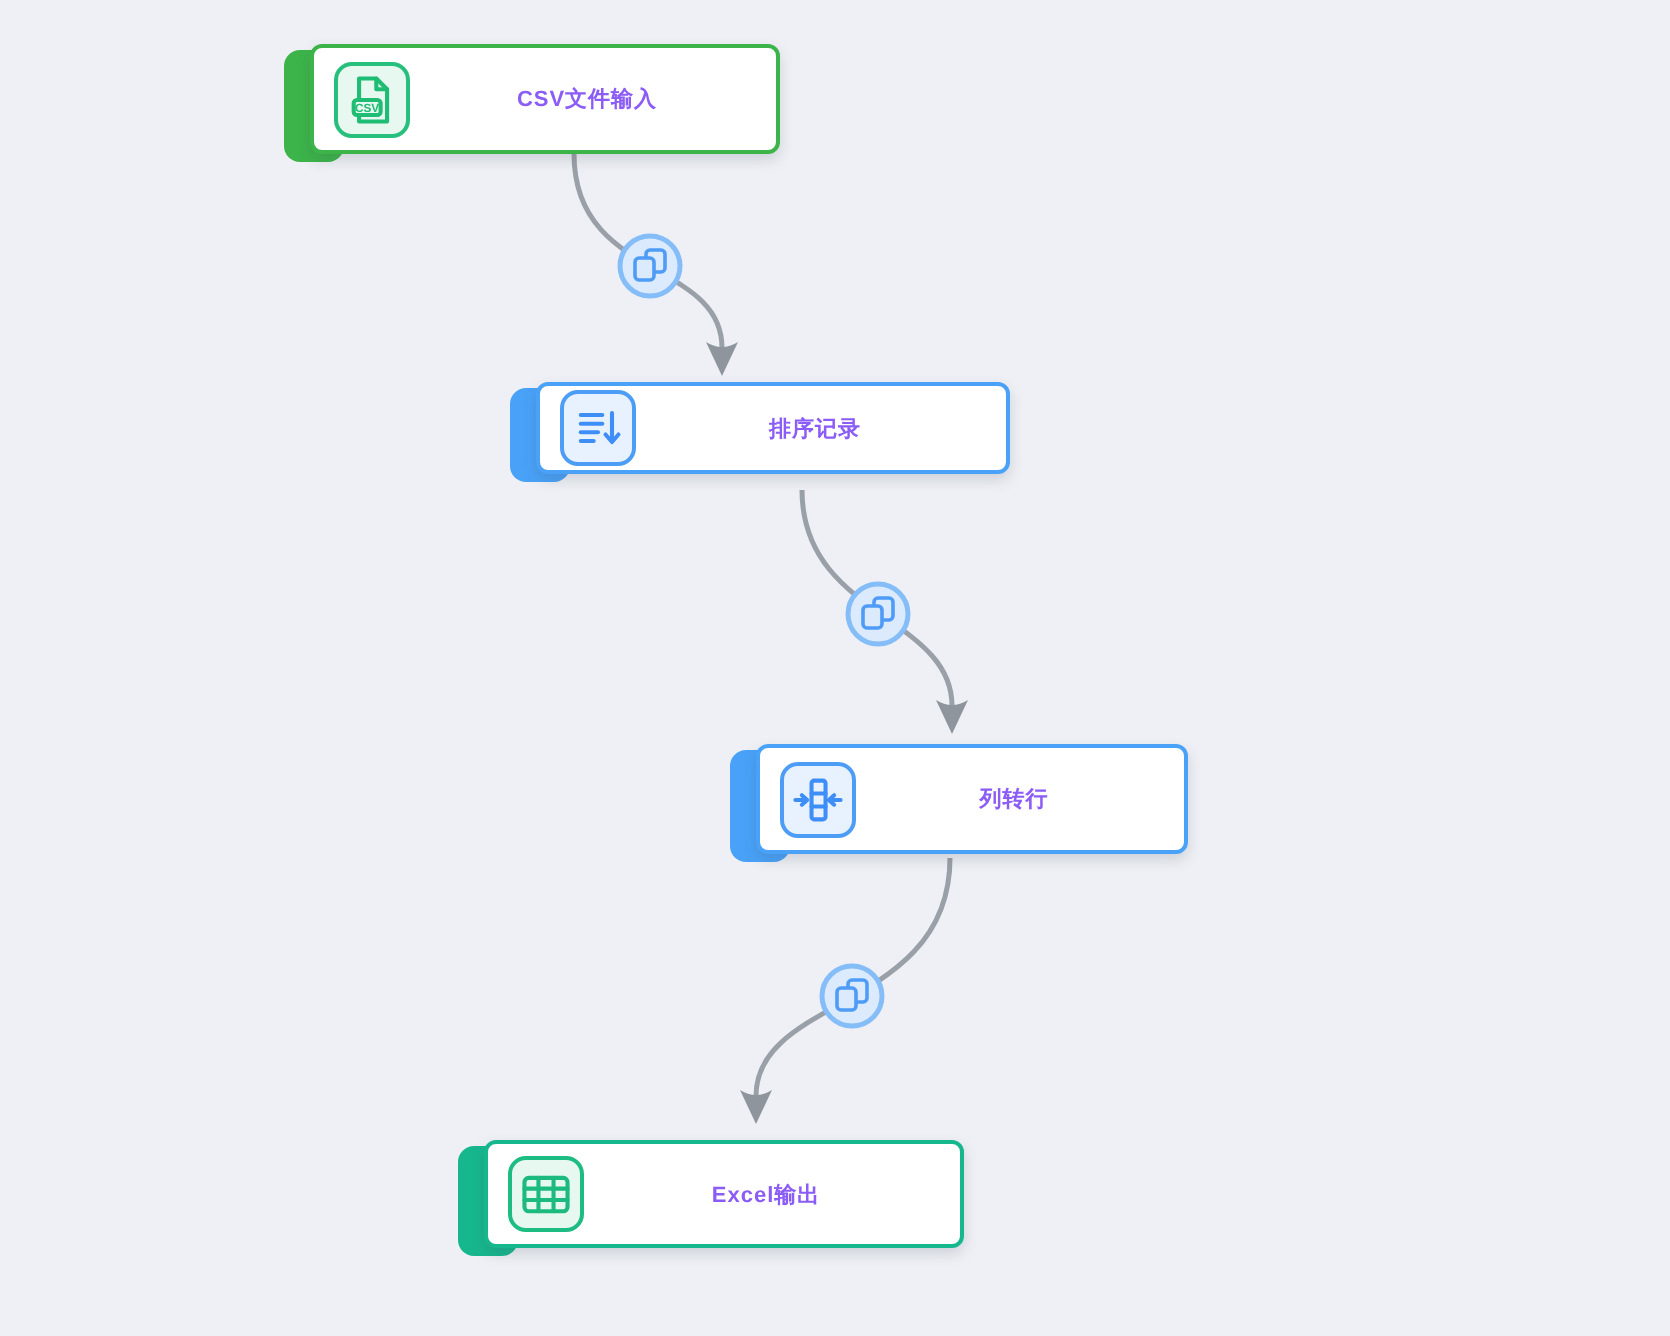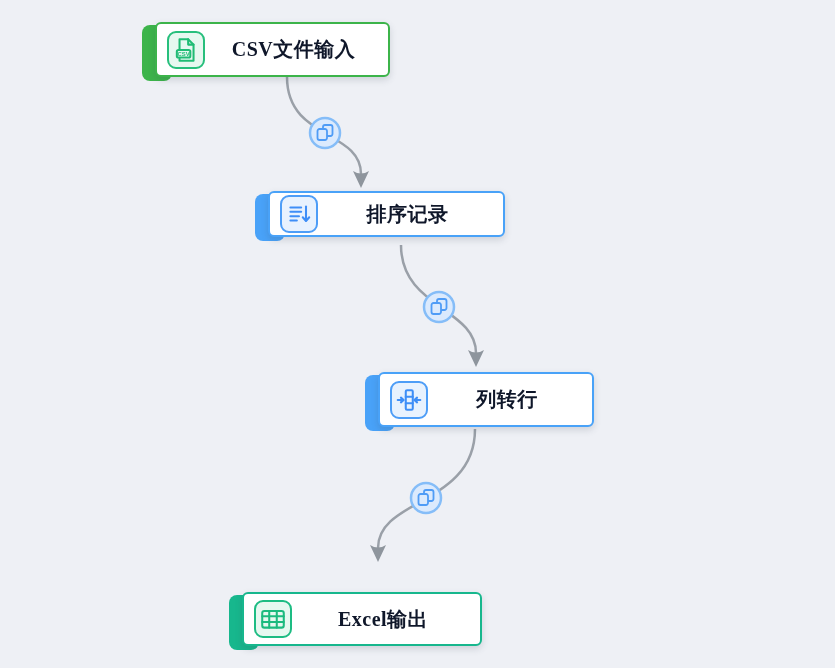--- a/index.html
+++ b/index.html
@@ -29,39 +29,39 @@
     box-shadow:0 3px 7px rgba(60,70,90,.18);
   }
   .icon-box{
     width:38px;height:38px;margin-left:10px;flex:0 0 auto;
     border-radius:9px;border:2px solid;
     display:flex;align-items:center;justify-content:center;
     box-sizing:border-box;
   }
   .label{
     flex:1;text-align:center;
-    font-size:20px;font-weight:bold;color:#0f172a;
-    letter-spacing:.5px;padding-right:6px;font-family:Liberation Serif, serif;
+    font-size:11px;font-weight:bold;color:#8b5cf6;
+    letter-spacing:.5px;padding-right:6px;
   }
 
   
   .green  .bar{background:#3cb44a;}
   .green  .card{border:2px solid #3cb44a;}
   .green  .icon-box{border-color:#27bf7c;background:#e6f8f0;}
   .blue   .bar{background:#49a2f8;}
   .blue   .card{border:2px solid #49a2f8;}
   .blue   .icon-box{border-color:#4d9df7;background:#e8f2fe;}
   .teal   .bar{background:#17b78d;}
   .teal   .card{border:2px solid #17b78d;}
   .teal   .icon-box{border-color:#1dbc83;background:#e6f8f0;}
 
   .node1{left:142px;top:22px;width:248px;height:55px;}
   .node2{left:255px;top:191px;width:250px;height:46px;}
   .node3{left:365px;top:372px;width:229px;height:55px;}
-  .node4{left:229px;top:592px;width:253px;height:54px;}
+  .node4{left:229px;top:570px;width:253px;height:54px;}
 
   .glyph-green{stroke:#1fbc74;}
   .glyph-blue{stroke:#3e8ef7;}
   .glyph-teal{stroke:#1cba7f;}
   .glyph{fill:none;stroke-width:1.9;stroke-linecap:round;stroke-linejoin:round;}
   .csv-text{font-size:5.5px;font-weight:bold;fill:#1fbc74;stroke:none;font-family:"Liberation Sans",sans-serif;}
 </style>
 </head>
 <body>
 

